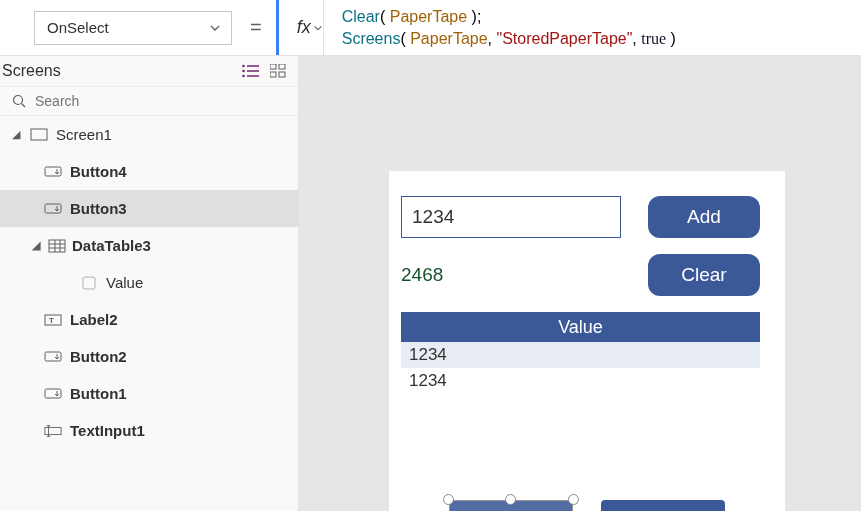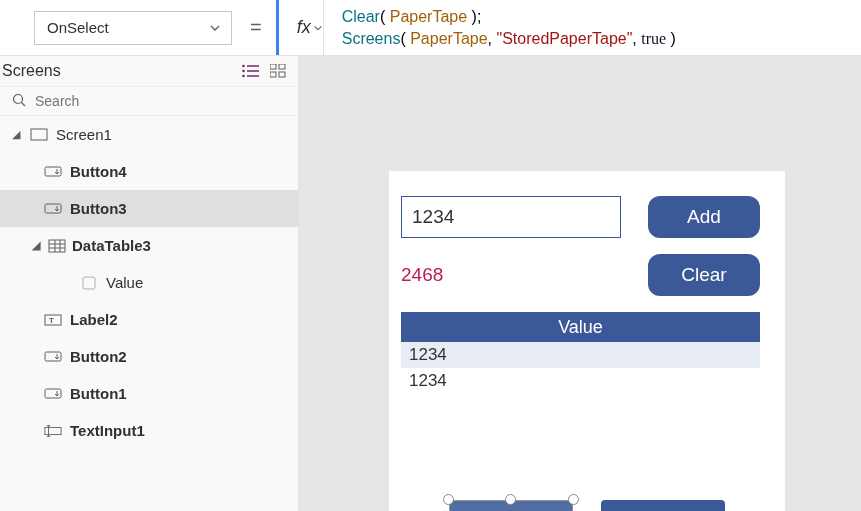--- a/index.html
+++ b/index.html
@@ -19,42 +19,42 @@
   .tok-punc { color: #000; }
 
   
   .main { flex: 1; display: flex; min-height: 0; }
 
   
   .sidebar { width: 299px; background: #faf9f8; border-right: 1px solid #e1e1e1; display: flex; flex-direction: column; }
   .sb-hdr { display: flex; align-items: center; justify-content: space-between; padding: 6px 12px 6px 2px; font-size: 16px; color: #323130; }
   .sb-hdr-icons { display: flex; gap: 10px; align-items: center; }
   .icon-purple { color: #742774; }
-  .sb-search { display: flex; align-items: flex-start; gap: 8px; padding: 6px 12px; border-bottom: 1px solid #eee; border-top: 1px solid #eee; }
+  .sb-search { display: flex; align-items: center; gap: 8px; padding: 6px 12px; border-bottom: 1px solid #eee; border-top: 1px solid #eee; }
   .sb-search input { border: none; outline: none; background: transparent; font-size: 14px; color: #605e5c; width: 100%; }
 
   .tree { font-size: 15px; color: #323130; user-select: none; }
   .tree .row { display: flex; align-items: center; height: 37px; padding-left: 12px; gap: 8px; }
   .tree .row.selected { background: #e1dfdd; }
   .tree .caret { width: 10px; font-size: 11px; color: #605e5c; }
   .tree .indent1 { padding-left: 44px; font-weight: bold; }
   .tree .indent2 { padding-left: 80px; }
   .tree .tree-icon { width: 18px; height: 16px; display: flex; align-items: center; justify-content: center; }
 
   
   .canvas { flex: 1; background: #e6e6e6; position: relative; }
   .phone { position: absolute; left: 389px; top: 115px; width: 396px; height: 396px; background: #fff; transform-origin: top left; }
   
   .canvas .phone { left: 90px; }
 
   .ph-inner { padding: 25px 25px 0 12px; }
   .ph-row { display: flex; align-items: center; justify-content: space-between; margin-bottom: 16px; }
   .ph-input { width: 220px; height: 42px; border: 1px solid #3b5998; font-size: 19px; padding: 0 10px; color: #333; }
   .ph-btn { width: 112px; height: 42px; background: #3b5998; color: #fff; font-size: 19px; border: none; border-radius: 12px; font-weight: 500; display:flex; align-items:center; justify-content:center; }
-  .ph-label { font-size: 19px; color: #be185d; }
+  .ph-label { font-size: 19px; color: #14532d; }
 
   .datatable { margin: 0 0 0 0; }
   .dt-head { background: #3b5998; color: #fff; font-size: 18px; text-align: center; height: 30px; line-height: 30px; }
   .dt-row { height: 26px; line-height: 26px; padding-left: 8px; font-size: 17px; color: #333; }
   .dt-row.alt { background: #e8edf5; }
 
   .ph-bottom { display: flex; gap: 28px; justify-content: center; position: absolute; bottom: 25px; left: 0; right: 0; }
   .ph-btn2 { width: 124px; height: 42px; background: #3b5998; color: #fff; font-size: 19px; border: none; border-radius: 4px; display:flex; align-items:center; justify-content:center;}
   .sel-wrap { position: relative; }
   .sel-wrap .ph-btn2 { opacity: 0.88; border: 1px solid #888; }

